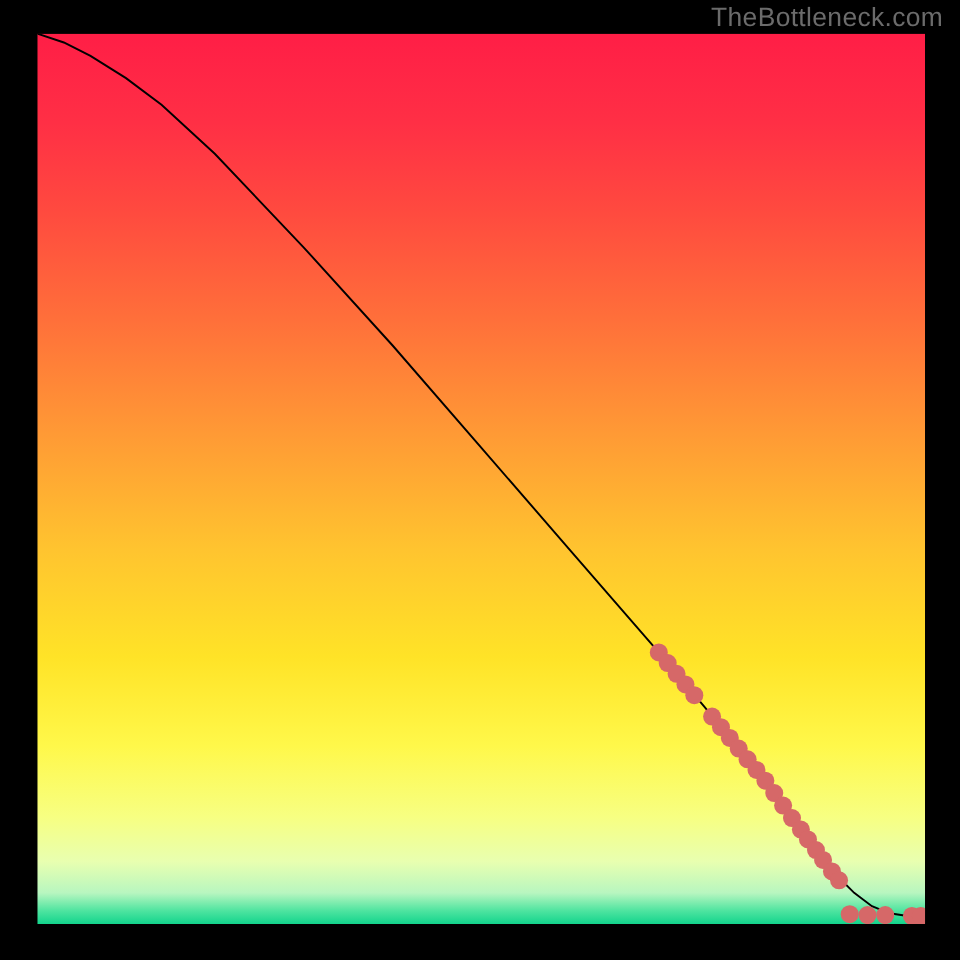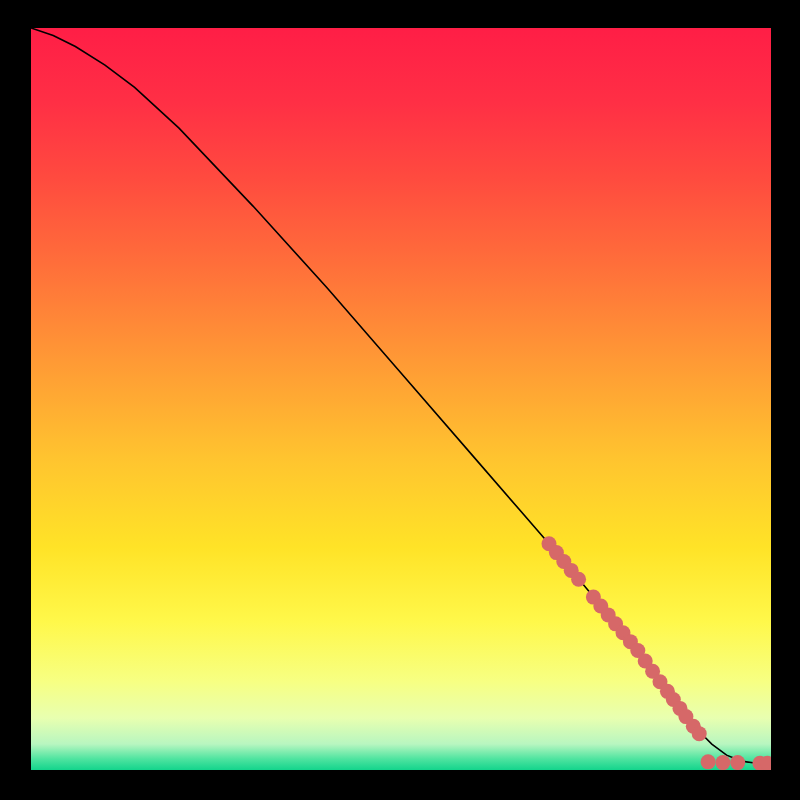--- a/index.html
+++ b/index.html
@@ -45,20 +45,21 @@
     inset: 0;
     width: 100%;
     height: 100%;
   }
 </style>
 </head>
 <body>
 
 <div class="container">
 
+  <div class="watermark">TheBottleneck.com</div>
 
   <div class="plot-area">
     <svg class="bg-gradient" viewBox="0 0 740 742" preserveAspectRatio="none">
       <defs>
         <linearGradient id="gradv" x1="0" y1="0" x2="0" y2="1">
             <stop offset="0%" stop-color="#ff1e46"></stop>
             <stop offset="10%" stop-color="#ff2f45"></stop>
             <stop offset="20%" stop-color="#ff4a3f"></stop>
             <stop offset="32%" stop-color="#ff6f3a"></stop>
             <stop offset="45%" stop-color="#ff9a35"></stop>

